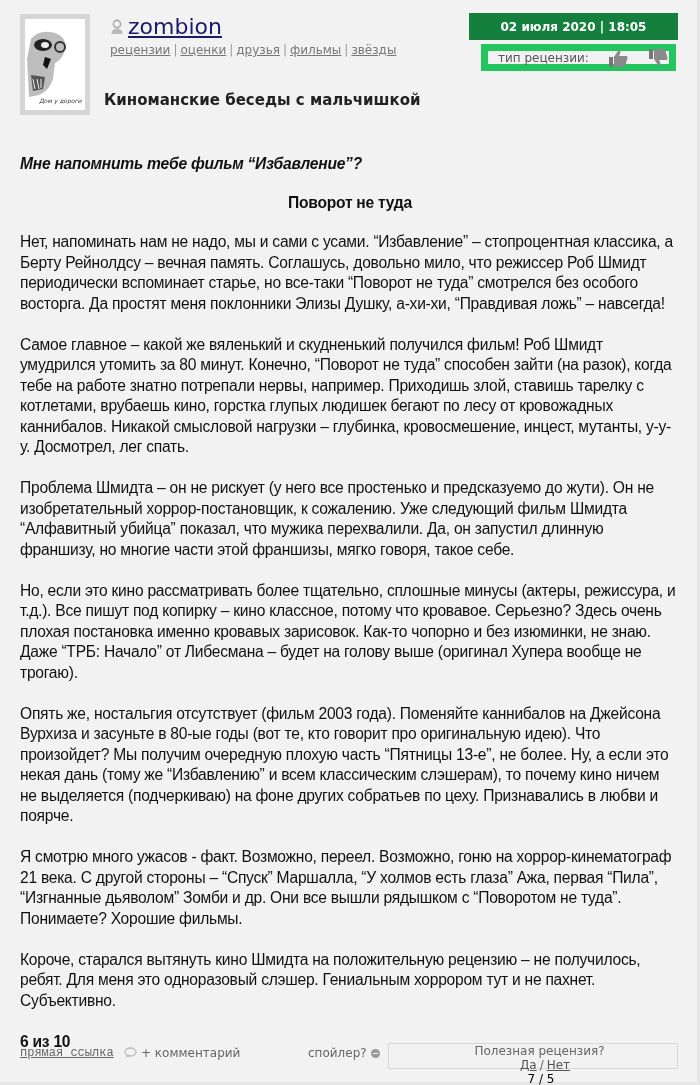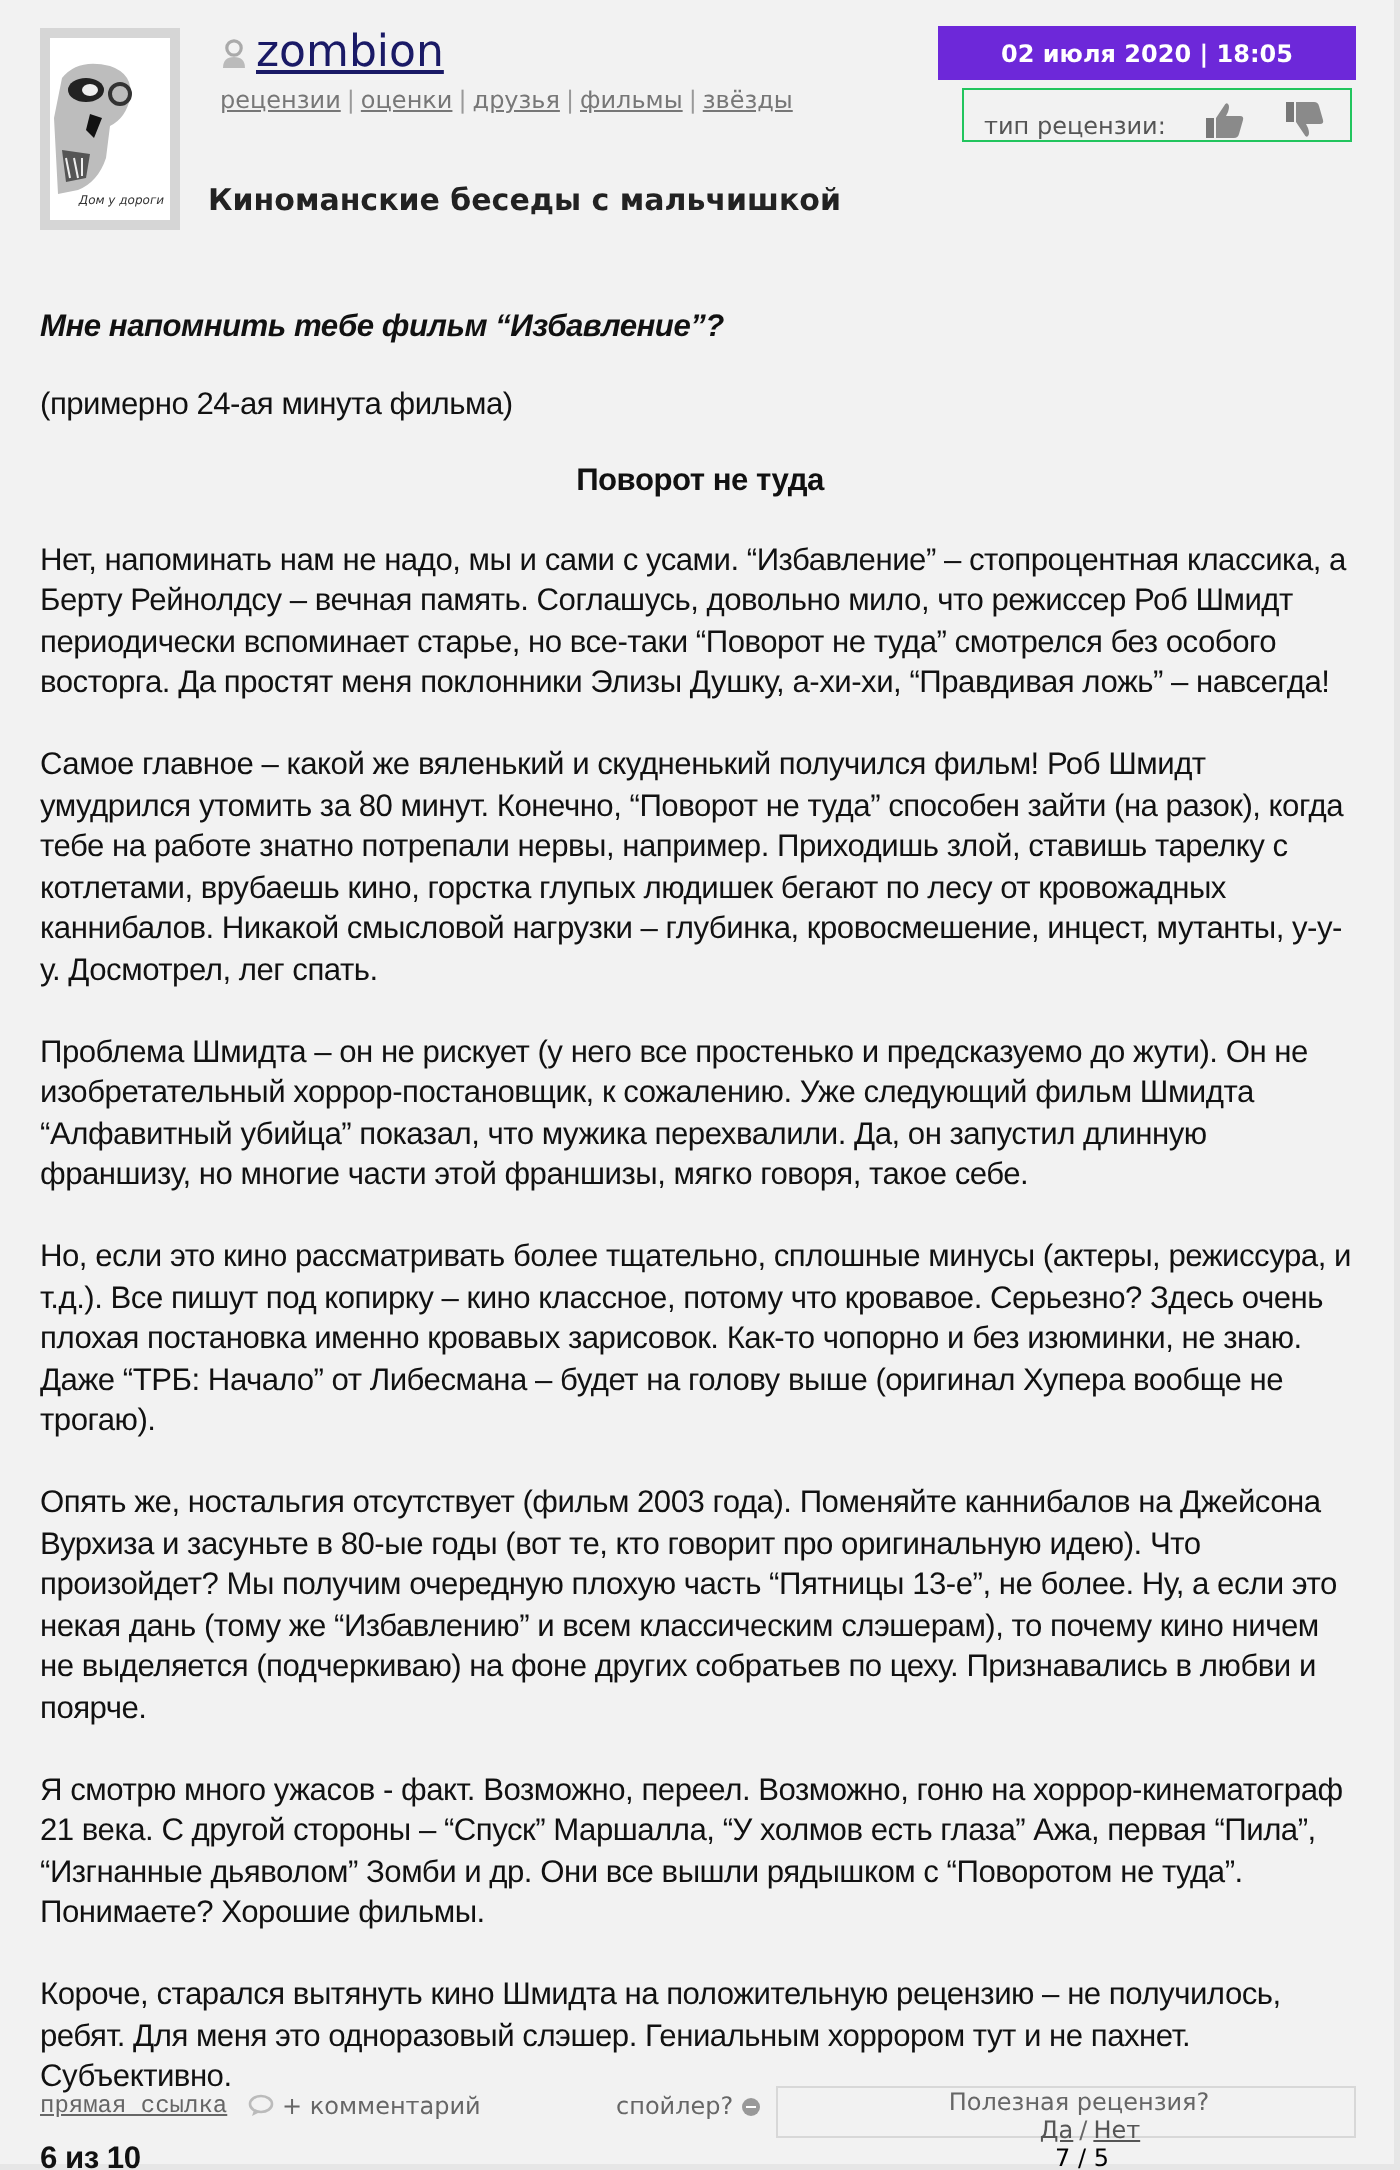--- a/index.html
+++ b/index.html
@@ -40,26 +40,26 @@
     font-size: 12px; color: #777;
   }
   .user-links a { color: #777; text-decoration: underline; }
   .user-links .sep { color: #999; margin: 0 3px; }
   .review-title {
     position: absolute; left: 104px; top: 90px; font-family: "DejaVu Sans", sans-serif;
     font-weight: bold; font-size: 15px; line-height: 20px; color: #222; width: 330px;
   }
   .date-box {
     position: absolute; left: 469px; top: 13px; width: 209px; height: 27px;
-    background: #6d28d9; color: #fff; font-family: "DejaVu Sans", sans-serif;
+    background: #15803d; color: #fff; font-family: "DejaVu Sans", sans-serif;
     font-size: 12px; font-weight: bold; display: flex; align-items: center; justify-content: center;
   }
   .type-box {
     position: absolute; left: 481px; top: 44px; width: 195px; height: 27px;
-    border: 1px solid #22c55e; box-sizing: border-box; display: flex; align-items: flex-end;
+    border: 7px solid #22c55e; box-sizing: border-box; display: flex; align-items: center;
     padding-left: 10px; font-family: "DejaVu Sans", sans-serif; font-size: 12px; color: #555; gap: 12px;
   }
   .thumb { width: 22px; height: 20px; margin-left: 6px; }
   
   .content {
     position: absolute; left: 20px; top: 154px; width: 660px;
     font-size: 15.6px; line-height: 20.5px; letter-spacing: -0.25px;
     font-family: "Liberation Sans", sans-serif; color: #111;
   }
   .content p { margin: 0 0 20.5px 0; }
@@ -133,21 +133,20 @@
     <path d="M7 9 L11 3 Q12 1 13 2 Q14 3 13 6 L12 8 H19 Q21 8 20.5 10 L18.5 17 Q18 19 16 19 H7 Z" fill="#8a8a8a"></path>
   </svg>
   <svg class="thumb" viewBox="0 0 22 20">
     <path d="M2 1 H6 V11 H2 Z" fill="#777"></path>
     <path d="M7 11 L11 17 Q12 19 13 18 Q14 17 13 14 L12 12 H19 Q21 12 20.5 10 L18.5 3 Q18 1 16 1 H7 Z" fill="#8a8a8a"></path>
   </svg>
 </div>
 
 <div class="content">
   <p class="quote">Мне напомнить тебе фильм “Избавление”?</p>
-  <p class="note">(примерно 24-ая минута фильма)</p>
   <p class="subtitle">Поворот не туда</p>
   <p>Нет, напоминать нам не надо, мы и сами с усами. “Избавление” – стопроцентная классика, а Берту Рейнолдсу – вечная память. Соглашусь, довольно мило, что режиссер Роб Шмидт периодически вспоминает старье, но все-таки “Поворот не туда” смотрелся без особого восторга. Да простят меня поклонники Элизы Душку, а-хи-хи, “Правдивая ложь” – навсегда!</p>
   <p>Самое главное – какой же вяленький и скудненький получился фильм! Роб Шмидт умудрился утомить за 80 минут. Конечно, “Поворот не туда” способен зайти (на разок), когда тебе на работе знатно потрепали нервы, например. Приходишь злой, ставишь тарелку с котлетами, врубаешь кино, горстка глупых людишек бегают по лесу от кровожадных каннибалов. Никакой смысловой нагрузки – глубинка, кровосмешение, инцест, мутанты, у-у-у. Досмотрел, лег спать.</p>
   <p>Проблема Шмидта – он не рискует (у него все простенько и предсказуемо до жути). Он не изобретательный хоррор-постановщик, к сожалению. Уже следующий фильм Шмидта “Алфавитный убийца” показал, что мужика перехвалили. Да, он запустил длинную франшизу, но многие части этой франшизы, мягко говоря, такое себе.</p>
   <p>Но, если это кино рассматривать более тщательно, сплошные минусы (актеры, режиссура, и т.д.). Все пишут под копирку – кино классное, потому что кровавое. Серьезно? Здесь очень плохая постановка именно кровавых зарисовок. Как-то чопорно и без изюминки, не знаю. Даже “ТРБ: Начало” от Либесмана – будет на голову выше (оригинал Хупера вообще не трогаю).</p>
   <p>Опять же, ностальгия отсутствует (фильм 2003 года). Поменяйте каннибалов на Джейсона Вурхиза и засуньте в 80-ые годы (вот те, кто говорит про оригинальную идею). Что произойдет? Мы получим очередную плохую часть “Пятницы 13-е”, не более. Ну, а если это некая дань (тому же “Избавлению” и всем классическим слэшерам), то почему кино ничем не выделяется (подчеркиваю) на фоне других собратьев по цеху. Признавались в любви и поярче.</p>
   <p>Я смотрю много ужасов - факт. Возможно, переел. Возможно, гоню на хоррор-кинематограф 21 века. С другой стороны – “Спуск” Маршалла, “У холмов есть глаза” Ажа, первая “Пила”, “Изгнанные дьяволом” Зомби и др. Они все вышли рядышком с “Поворотом не туда”. Понимаете? Хорошие фильмы.</p>
   <p>Короче, старался вытянуть кино Шмидта на положительную рецензию – не получилось, ребят. Для меня это одноразовый слэшер. Гениальным хоррором тут и не пахнет. Субъективно.</p>
   <p class="score">6 из 10</p>
 </div>

